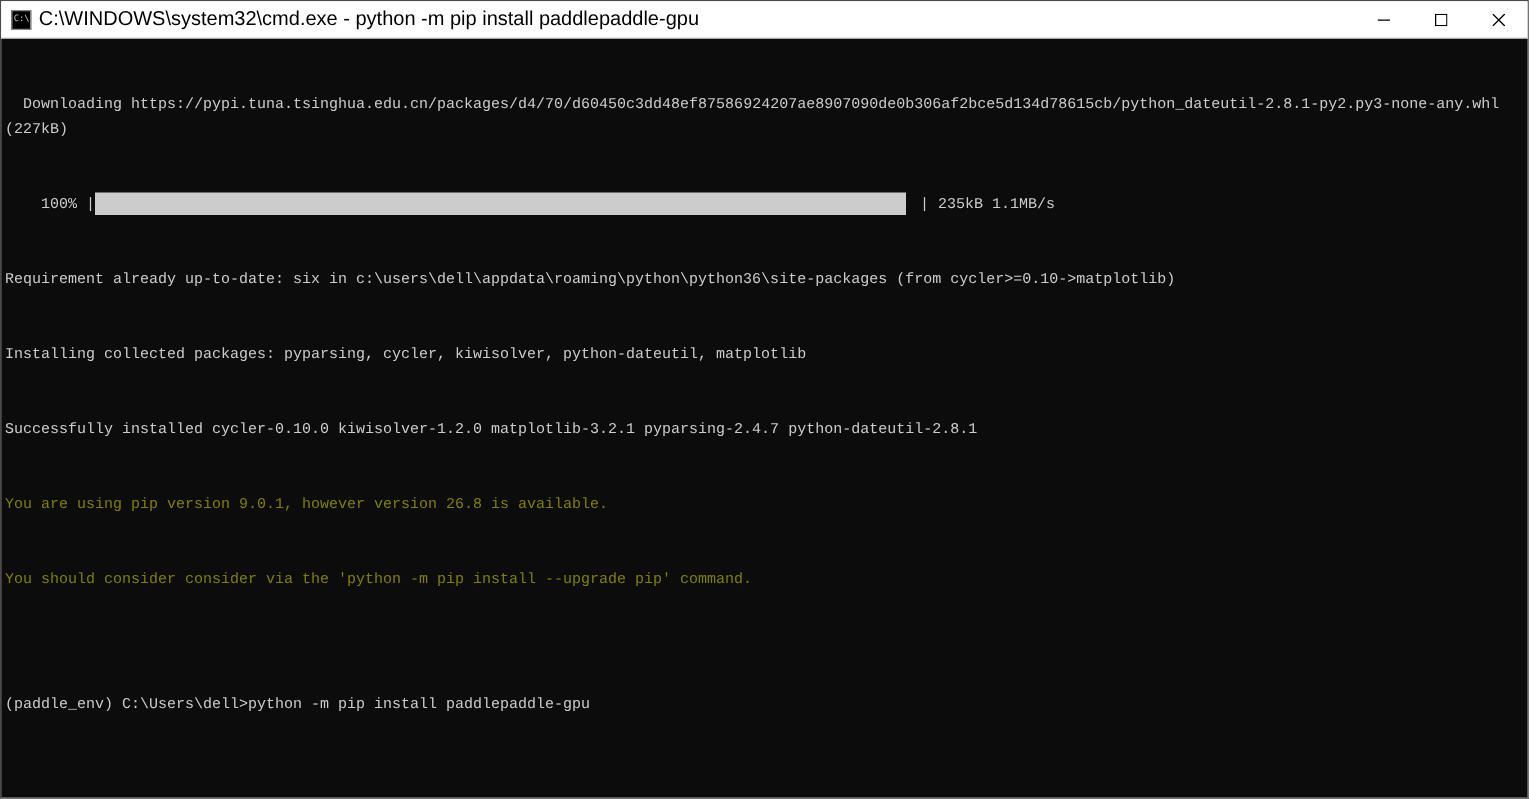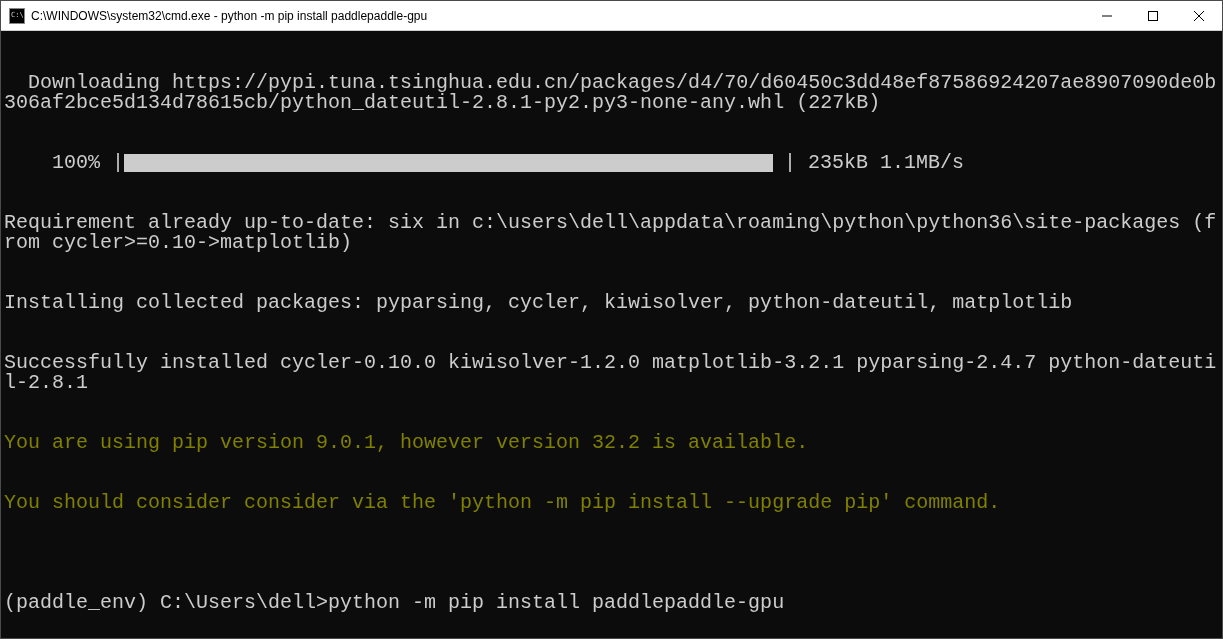--- a/index.html
+++ b/index.html
@@ -1,25 +1,25 @@
 <!DOCTYPE html>
 <html><head>
 <meta charset="utf-8">
 <style>
   * { margin: 0; padding: 0; box-sizing: border-box; }
   html, body { width: 1223px; height: 639px; overflow: hidden; font-family: "Segoe UI", Tahoma, sans-serif; background: #555; }
   .window { width: 1223px; height: 639px; background: #fff; display: flex; flex-direction: column; border: 1px solid #4a4a4a; }
   .titlebar { height: 30px; background: #ffffff; display: flex; align-items: center; border-bottom: 1px solid #d0d0d0; }
   .titlebar .app-icon { width: 16px; height: 16px; margin: 0 6px 0 8px; background: #000; border: 1px solid #888; position: relative; display:inline-block;}
   .titlebar .app-icon::after{content:"C:\\"; font-size:7px; color:#ccc; position:absolute; left:1px; top:2px; font-family:Consolas,monospace;}
-  .titlebar .title-text { flex: 1; font-size: 12px; color: #000; white-space: nowrap; overflow: hidden; }
+  .titlebar .title-text { flex: 1; font-size: 16px; color: #000; white-space: nowrap; overflow: hidden; }
   .titlebar .win-controls { display: flex; height: 100%; }
   .titlebar .win-btn { width: 46px; height: 100%; display:flex; align-items:center; justify-content:center; color:#000; }
   .titlebar .win-btn svg { width:10px; height:10px; stroke:#000; stroke-width:1; fill:none; }
-  .terminal { flex:1; background:#0c0c0c; color:#cccccc; font-family: "NSimSun","SimSun","Consolas","Courier New",monospace; font-size:20px; line-height:20px; padding:2px 3px; white-space:pre-wrap; word-break:break-all; overflow:hidden; }
+  .terminal { flex:1; background:#0c0c0c; color:#cccccc; font-family: "NSimSun","SimSun","Consolas","Courier New",monospace; font-size:12px; line-height:20px; padding:2px 3px; white-space:pre-wrap; word-break:break-all; overflow:hidden; }
   .term-line { white-space: pre-wrap; word-break: break-all; }
   .olive { color:#808000; }
   .white { color:#cccccc; }
   .progress-row { display:flex; align-items:flex-end; }
   .progress-label { white-space:pre; }
   .progress-bar { display:inline-block; }
   .blk { display:inline-block; width:20px; height:18px; margin-right:0px; vertical-align:middle; }
   .full { background:#cccccc; }
   .progress-stats { white-space:pre; }
   .half { background: linear-gradient(to right, #cccccc 0%, #cccccc 45%, #0c0c0c 45%, #0c0c0c 100%); }
@@ -50,19 +50,19 @@
       </div>
     </div>
   </div>
 
   <div class="terminal">
     <div class="term-line white">  Downloading https://pypi.tuna.tsinghua.edu.cn/packages/d4/70/d60450c3dd48ef87586924207ae8907090de0b306af2bce5d134d78615cb/python_dateutil-2.8.1-py2.py3-none-any.whl (227kB)</div>
     <div class="term-line progress-row"><span class="progress-label white">    100% </span><span class="white">|</span><span class="progress-bar" id="progress-bar"><span class="blk full"></span><span class="blk full"></span><span class="blk full"></span><span class="blk full"></span><span class="blk full"></span><span class="blk full"></span><span class="blk full"></span><span class="blk full"></span><span class="blk full"></span><span class="blk full"></span><span class="blk full"></span><span class="blk full"></span><span class="blk full"></span><span class="blk full"></span><span class="blk full"></span><span class="blk full"></span><span class="blk full"></span><span class="blk full"></span><span class="blk full"></span><span class="blk full"></span><span class="blk full"></span><span class="blk full"></span><span class="blk full"></span><span class="blk full"></span><span class="blk full"></span><span class="blk full"></span><span class="blk full"></span><span class="blk full"></span><span class="blk full"></span><span class="blk full"></span><span class="blk full"></span><span class="blk full"></span><span class="blk half"></span></span><span class="white">|</span><span class="progress-stats white"> 235kB 1.1MB/s</span></div>
     <div class="term-line white">Requirement already up-to-date: six in c:\users\dell\appdata\roaming\python\python36\site-packages (from cycler&gt;=0.10-&gt;matplotlib)</div>
     <div class="term-line white">Installing collected packages: pyparsing, cycler, kiwisolver, python-dateutil, matplotlib</div>
     <div class="term-line white">Successfully installed cycler-0.10.0 kiwisolver-1.2.0 matplotlib-3.2.1 pyparsing-2.4.7 python-dateutil-2.8.1</div>
-    <div class="term-line olive">You are using pip version 9.0.1, however version 32.2 is available.</div>
+    <div class="term-line olive">You are using pip version 9.0.1, however version 26.8 is available.</div>
     <div class="term-line olive">You should consider consider via the 'python -m pip install --upgrade pip' command.</div>
     <div class="term-line"></div>
     <div class="term-line white">(paddle_env) C:\Users\dell&gt;python -m pip install paddlepaddle-gpu</div>
     
   </div>
 </div>
 
 </body></html>

